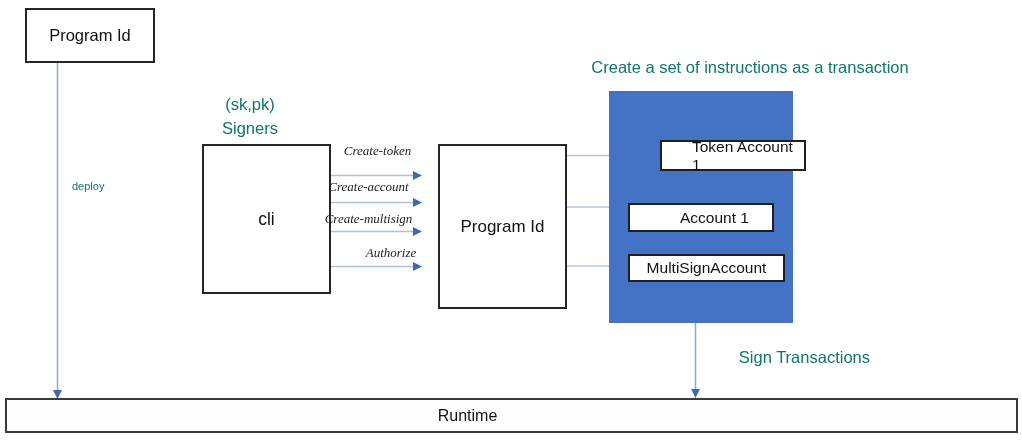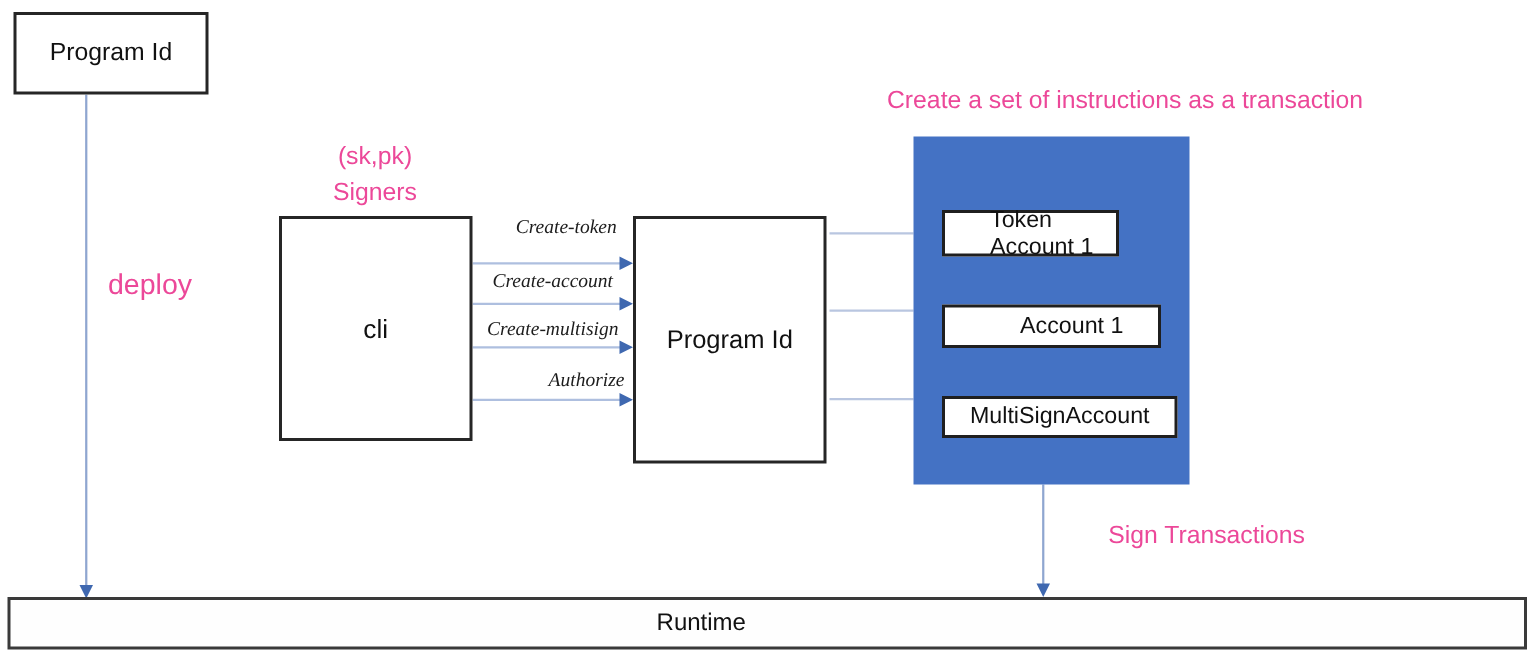--- a/index.html
+++ b/index.html
@@ -22,20 +22,21 @@
   }
 
   .box {
     position: absolute;
     background: #ffffff;
     border: 2px solid #262626;
     display: flex;
     align-items: center;
     justify-content: center;
     z-index: 2;
+    margin-left: 16px;
   }
 
   .box-program-top { left: 9px;  top: 8px;   width: 130px; height: 55px;  font-size: 16.5px; }
   .box-cli         { left: 186px; top: 144px; width: 129px; height: 150px; font-size: 17.5px; }
   .box-program-mid { left: 422px; top: 144px; width: 129px; height: 165px; font-size: 17px; }
 
   .blue-box {
     position: absolute;
     left: 609px; top: 91px;
     width: 184px; height: 232px;
@@ -46,44 +47,44 @@
   .acct-box {
     position: absolute;
     background: #ffffff;
     border: 2px solid #1f1f1f;
     display: flex;
     align-items: center;
     justify-content: center;
     font-size: 15.5px;
     z-index: 3;
   }
-  .acct-0 { left: 628px; top: 140px; width: 118px; height: 31px; padding-left: 30px; }
+  .acct-0 { left: 660px; top: 140px; width: 146px; height: 31px; padding-left: 30px; }
   .acct-1 { left: 628px; top: 203px; width: 146px; height: 29px; padding-left: 27px; }
-  .acct-2 { left: 628px; top: 264px; width: 157px; height: 28px; }
+  .acct-2 { left: 628px; top: 254px; width: 157px; height: 28px; }
 
   .runtime-box {
     position: absolute;
     left: 5px; top: 398px;
     width: 1013px; height: 35px;
     background: #fefefe;
     border: 2px solid #3a3a3a;
     display: flex;
     align-items: center;
     justify-content: center;
     padding-right: 88px;
     font-size: 16px;
     z-index: 2;
   }
 
   .txt {
     position: absolute;
     z-index: 2;
-    color: #ec4899;
+    color: #0f766e;
   }
-  .deploy-label  { left: 72px;  top: 180px; font-size: 19px; }
+  .deploy-label  { left: 72px;  top: 180px; font-size: 11px; }
   .signers-label { left: 195px; top: 92px;  width: 110px; text-align: center;
                    font-size: 16.5px; line-height: 24px; }
   .txn-title     { left: 565px; top: 58px;  width: 370px; text-align: center; font-size: 16.5px; }
   .sign-label    { left: 700px; top: 348px; width: 170px; text-align: right; font-size: 16.5px; }
 
   .flow-label {
     position: absolute;
     left: 315px;
     width: 107px;
     text-align: center;

